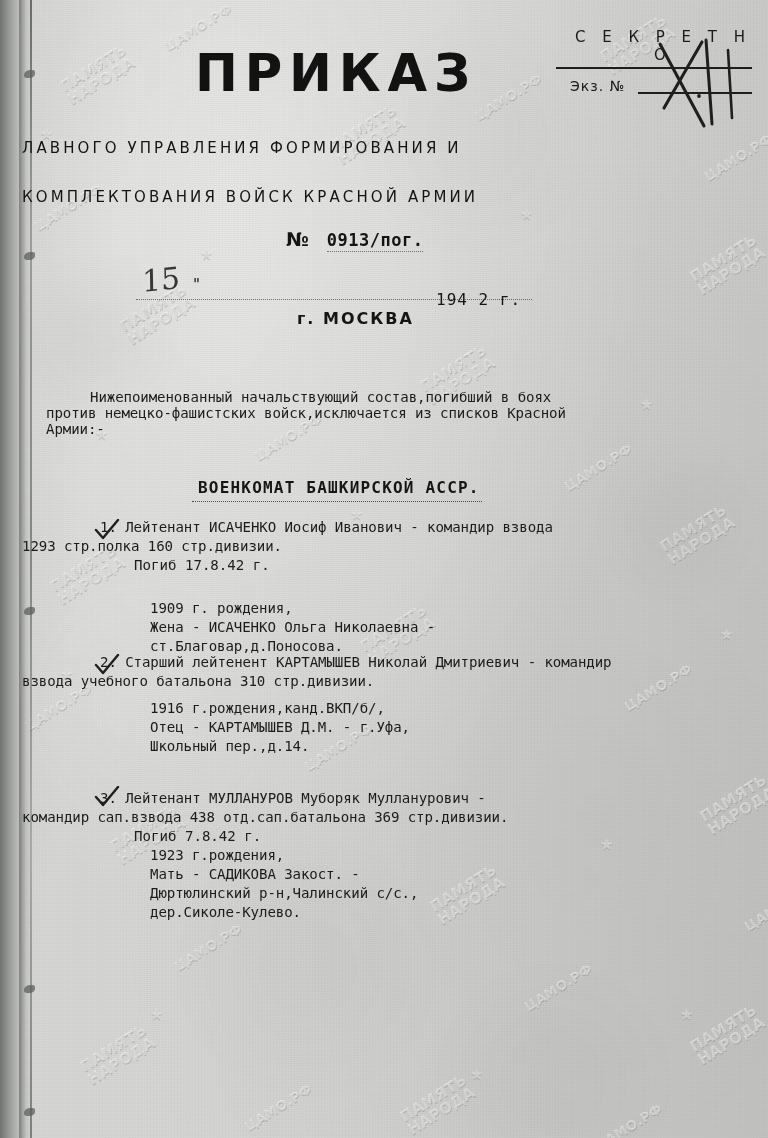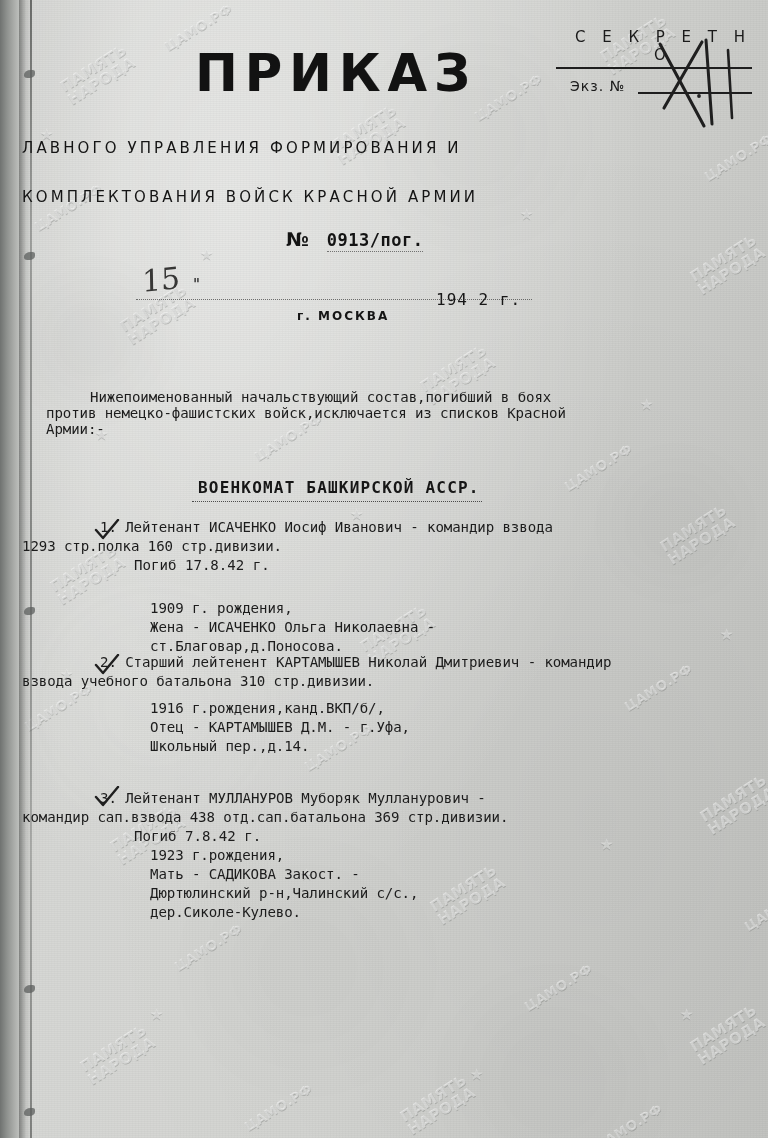--- a/index.html
+++ b/index.html
@@ -214,21 +214,21 @@
     position: absolute; left: 0; top: 22px;
     width: 396px; height: 1px;
     border-bottom: 1px dotted rgba(35,35,35,0.6);
   }
 
   .city {
     position: absolute;
     left: 297px; top: 309px;
     font-family: "DejaVu Sans", "Liberation Sans", sans-serif;
     font-weight: bold;
-    font-size: 12px;
+    font-size: 16px;
     letter-spacing: 2px;
     color: #151515;
   }
 
   .preamble {
     position: absolute;
     left: 46px; top: 389px;
     width: 690px;
     font-size: 14.1px;
     line-height: 16px;

